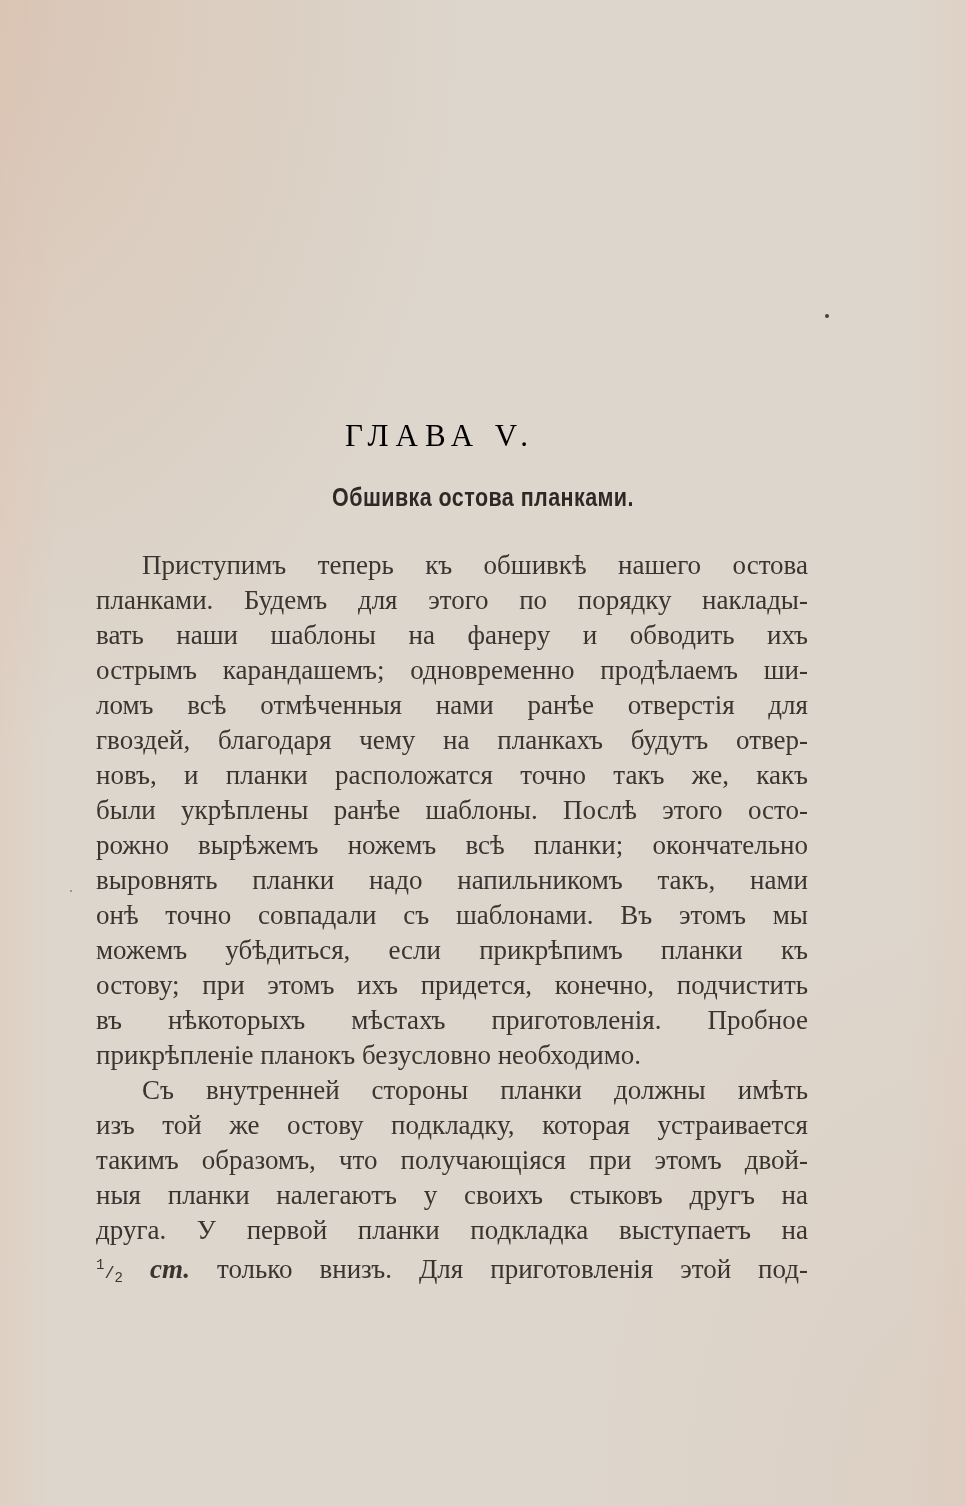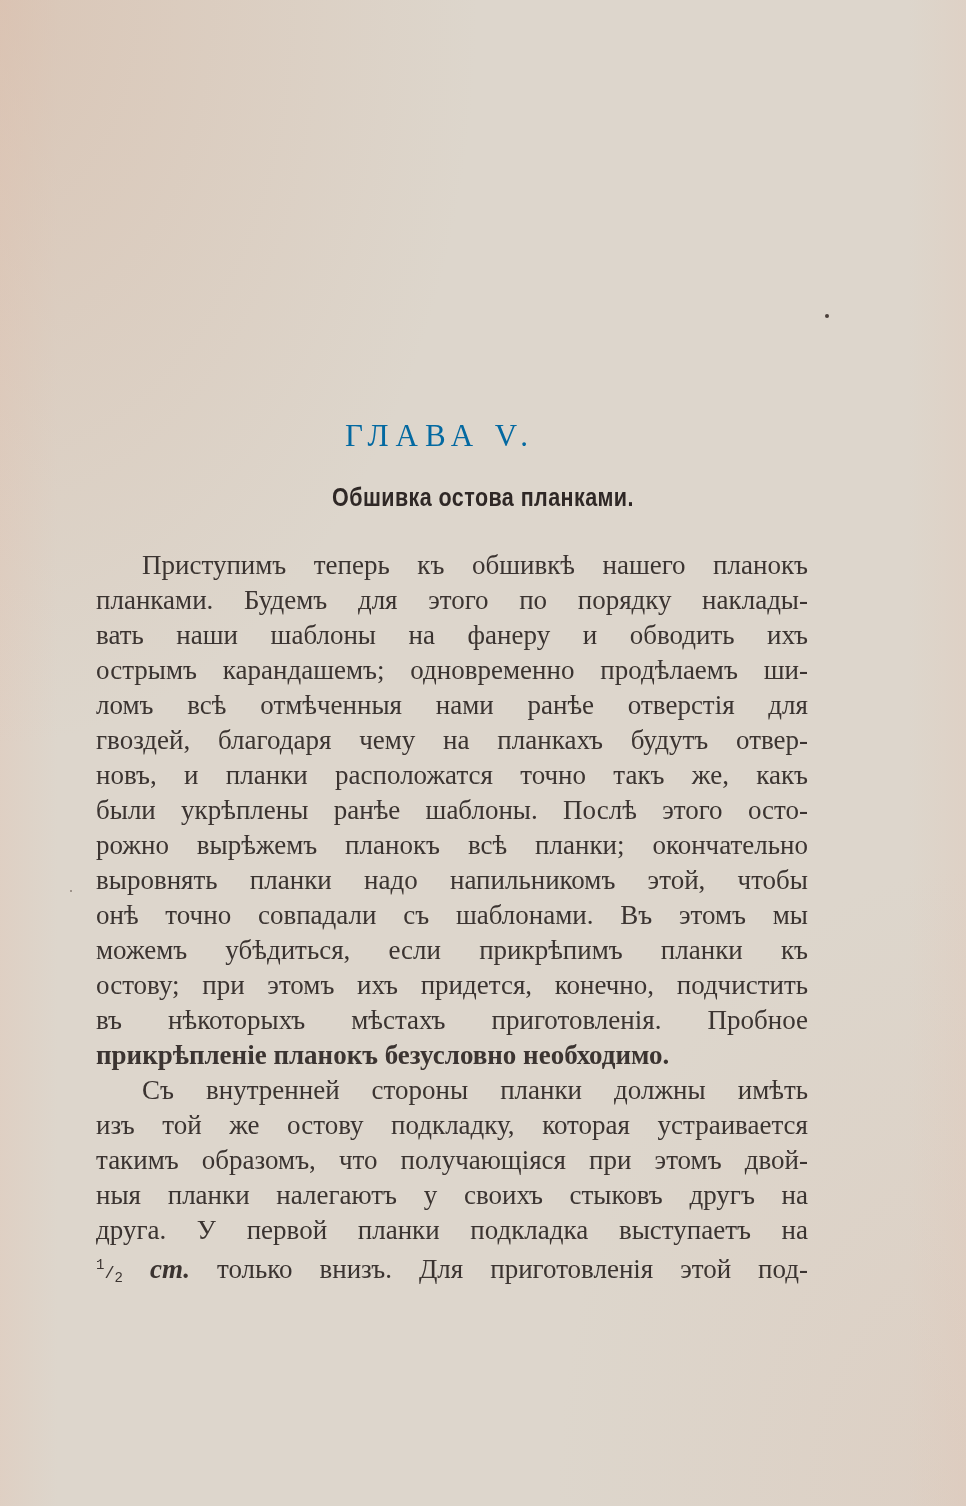--- a/index.html
+++ b/index.html
@@ -33,21 +33,21 @@
     .speck-2 { left: 70px; top: 890px; width: 2px; height: 2px; background: #8a7e76; }
 
     .chapter-heading {
       position: absolute;
       left: 0; width: 880px;
       top: 418px;
       text-align: center;
       font-family: "Liberation Serif", "DejaVu Serif", serif;
       font-size: 31px;
       letter-spacing: 7px;
-      color: #0369a1;
+      color: #000000;
       font-weight: normal;
     }
     .chapter-title {
       position: absolute;
       left: 0; width: 966px;
       top: 483px;
       text-align: center;
       font-family: "Liberation Sans", "DejaVu Sans", sans-serif;
       font-weight: bold;
       font-size: 25px;
@@ -70,21 +70,20 @@
       display: block;
       height: 35px;
       white-space: nowrap;
       text-align: justify;
       text-align-last: justify;
       letter-spacing: 0px;
     }
     .line.last {
       text-align: left;
       text-align-last: left;
-      font-weight: bold;
     }
     .line.indent {
       padding-left: 46px;
     }
     .fraction {
       font-size: 17px;
       position: relative;
       font-family: Liberation Mono, monospace;
     }
     .fraction sup { font-size: 14px; vertical-align: 9px; }
@@ -96,30 +95,30 @@
 
 <div class="page">
   <div class="speck speck-1"></div>
   <div class="speck speck-2"></div>
 
   <div class="chapter-heading">ГЛАВА V.</div>
   <div class="chapter-title">Обшивка остова планками.</div>
 
   <div class="body-text">
 
-    <span class="line indent">Приступимъ теперь къ обшивкѣ нашего планокъ</span>
+    <span class="line indent">Приступимъ теперь къ обшивкѣ нашего остова</span>
     <span class="line">планками. Будемъ для этого по порядку наклады-</span>
     <span class="line">вать наши шаблоны на фанеру и обводить ихъ</span>
     <span class="line">острымъ карандашемъ; одновременно продѣлаемъ ши-</span>
     <span class="line">ломъ всѣ отмѣченныя нами ранѣе отверстія для</span>
     <span class="line">гвоздей, благодаря чему на планкахъ будутъ отвер-</span>
     <span class="line">новъ, и планки расположатся точно такъ же, какъ</span>
     <span class="line">были укрѣплены ранѣе шаблоны. Послѣ этого осто-</span>
-    <span class="line">рожно вырѣжемъ планокъ всѣ планки; окончательно</span>
-    <span class="line">выровнять планки надо напильникомъ этой, чтобы</span>
+    <span class="line">рожно вырѣжемъ ножемъ всѣ планки; окончательно</span>
+    <span class="line">выровнять планки надо напильникомъ такъ, нами</span>
     <span class="line">онѣ точно совпадали съ шаблонами. Въ этомъ мы</span>
     <span class="line">можемъ убѣдиться, если прикрѣпимъ планки къ</span>
     <span class="line">остову; при этомъ ихъ придется, конечно, подчистить</span>
     <span class="line">въ нѣкоторыхъ мѣстахъ приготовленія. Пробное</span>
     <span class="line last">прикрѣпленіе планокъ безусловно необходимо.</span>
 
     <span class="line indent">Съ внутренней стороны планки должны имѣть</span>
     <span class="line">изъ той же остову подкладку, которая устраивается</span>
     <span class="line">такимъ образомъ, что получающіяся при этомъ двой-</span>
     <span class="line">ныя планки налегаютъ у своихъ стыковъ другъ на</span>

